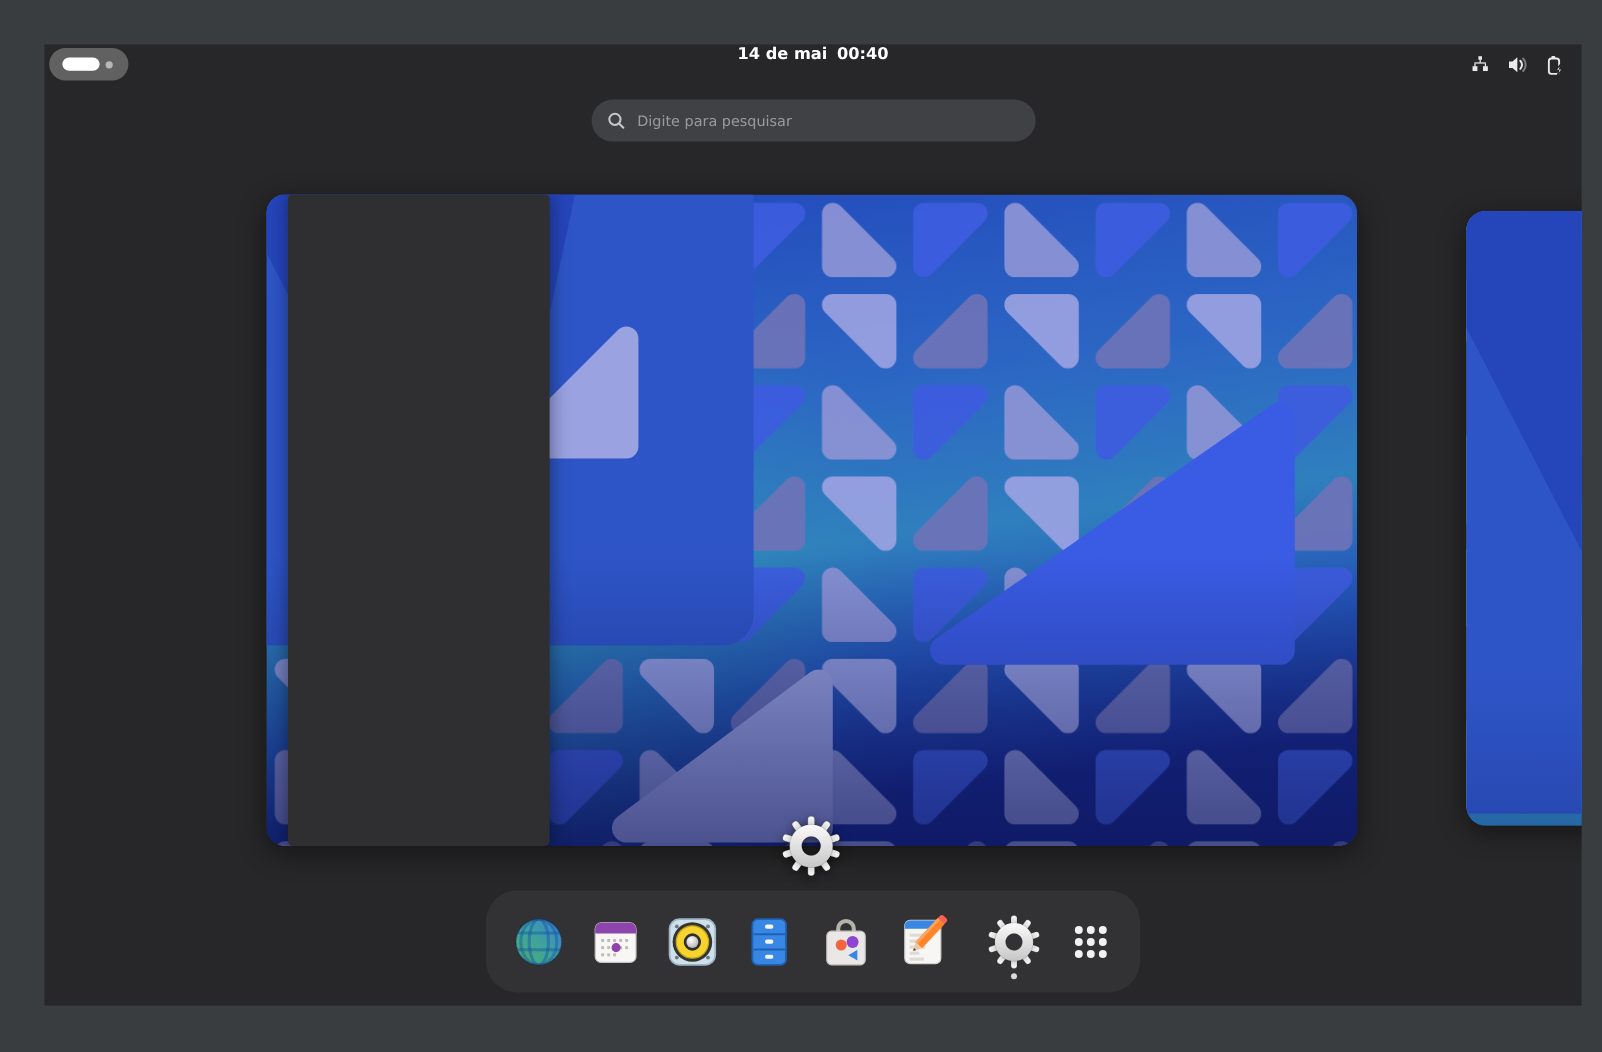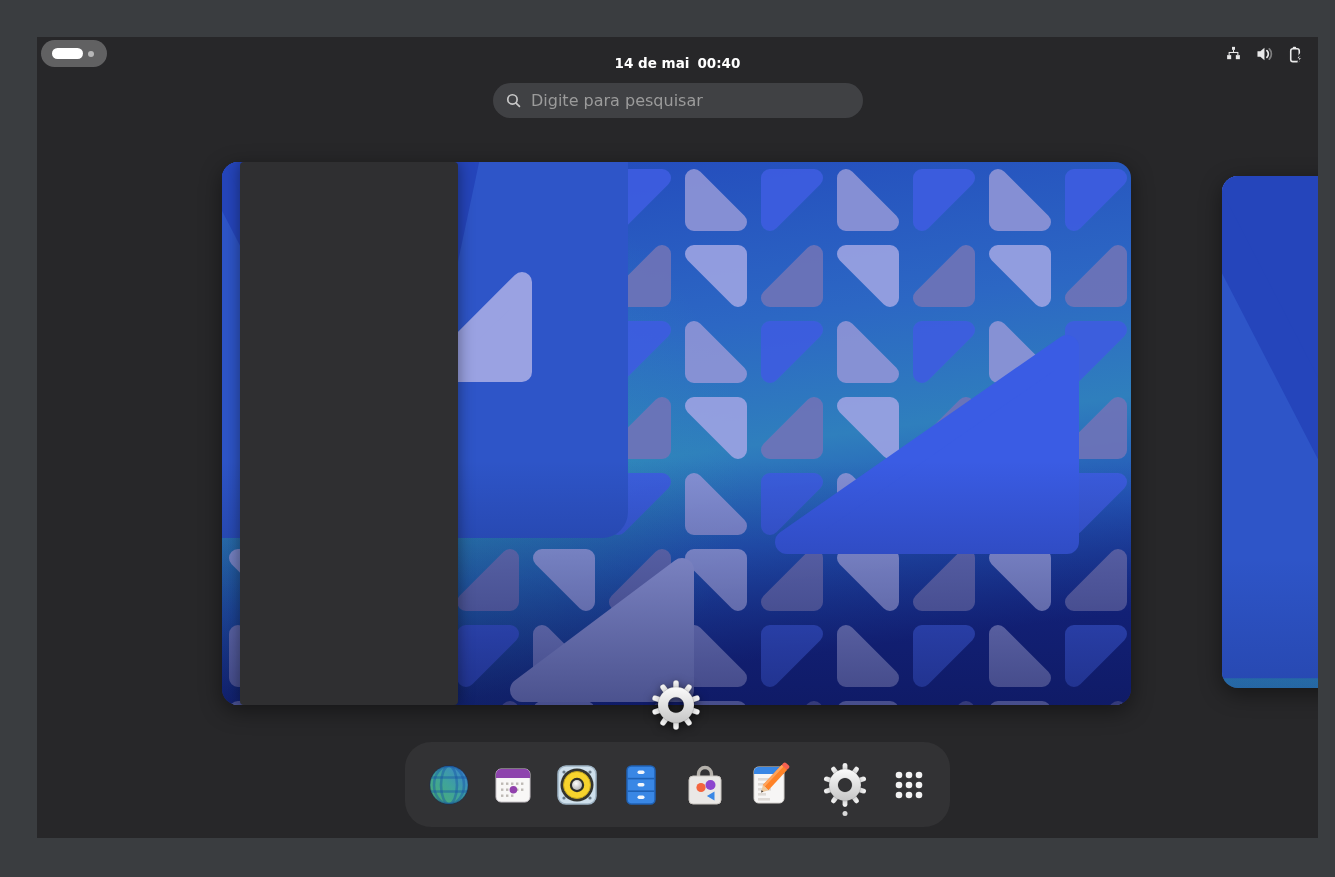--- a/index.html
+++ b/index.html
@@ -22,37 +22,37 @@
   .ws-indicator .active-pill {
     position:absolute; left:11px; top:8px; width:31px; height:11px;
     border-radius:6px; background:#ffffff;
   }
   .ws-indicator .inactive-dot {
     position:absolute; left:47px; top:11px; width:6px; height:6px;
     border-radius:50%; background:rgba(255,255,255,0.55);
   }
   .clock {
     position:absolute; left:50%; top:0; transform:translateX(-50%);
-    height:34px; display:flex; align-items:flex-end; gap:8px;
+    height:34px; display:flex; align-items:flex-start; gap:8px;
     color:#ffffff; font-size:13.5px; font-weight:700; cursor:pointer;
   }
   .status-area {
     position:absolute; right:14px; top:0; height:34px;
     display:flex; align-items:center; gap:13px; cursor:pointer;
   }
   .status-area svg { display:block; }
   
   .search-bar {
     position:absolute; left:456px; top:46px; width:370px; height:35px;
     background:#404144; border-radius:18px;
     display:flex; align-items:center; padding:0 12px; gap:9px;
   }
   .search-bar input {
     flex:1; background:transparent; border:none; outline:none;
-    color:#d8d8d8; font-size:16px; font-family:"DejaVu Sans","Liberation Sans",sans-serif;
+    color:#d8d8d8; font-size:12px; font-family:"DejaVu Sans","Liberation Sans",sans-serif;
   }
   .search-bar input::placeholder { color:#9b9b9b; opacity:1; }
   
   .ws-main {
     position:absolute; left:185px; top:125px; width:909px; height:543px;
     border-radius:16px; overflow:hidden; cursor:pointer;
     box-shadow:0 6px 22px rgba(0,0,0,0.45);
   }
   .ws-main > svg.wp { position:absolute; left:0; top:0; width:909px; height:543px; }
   .app-window {

